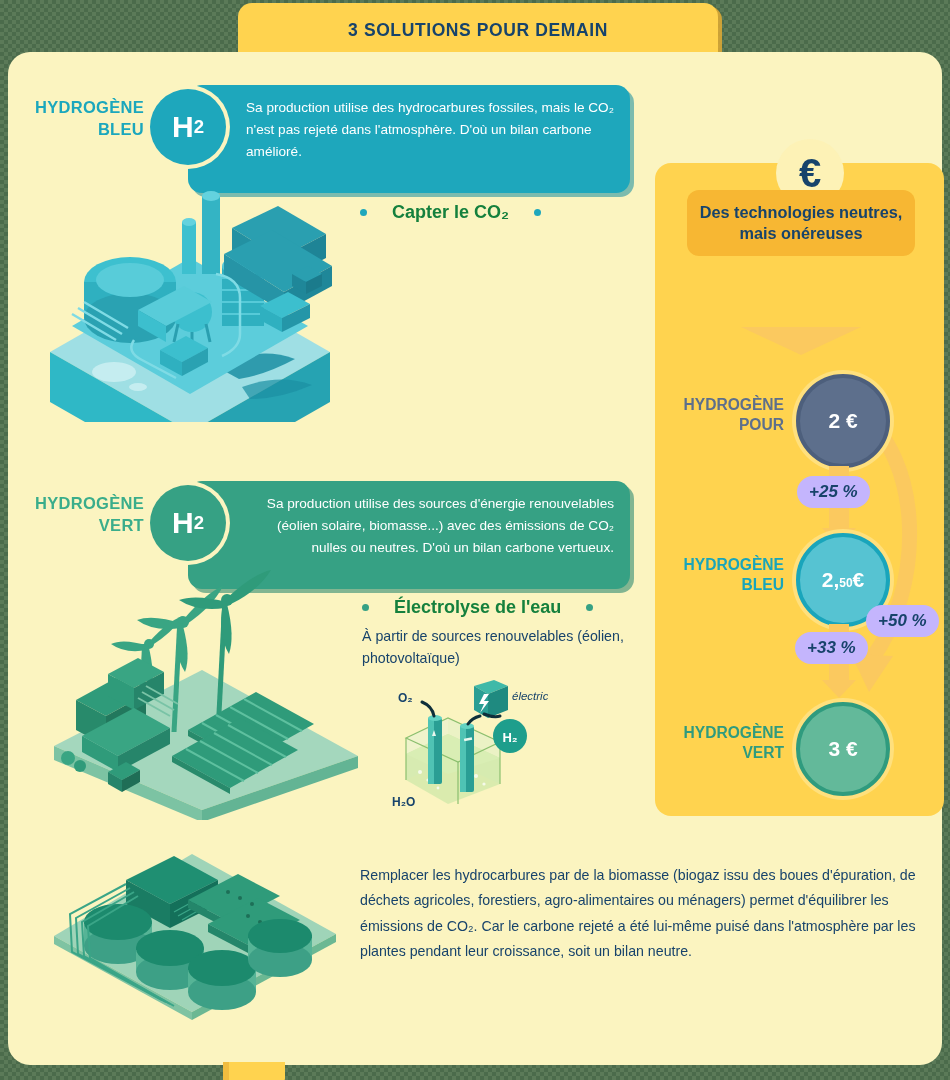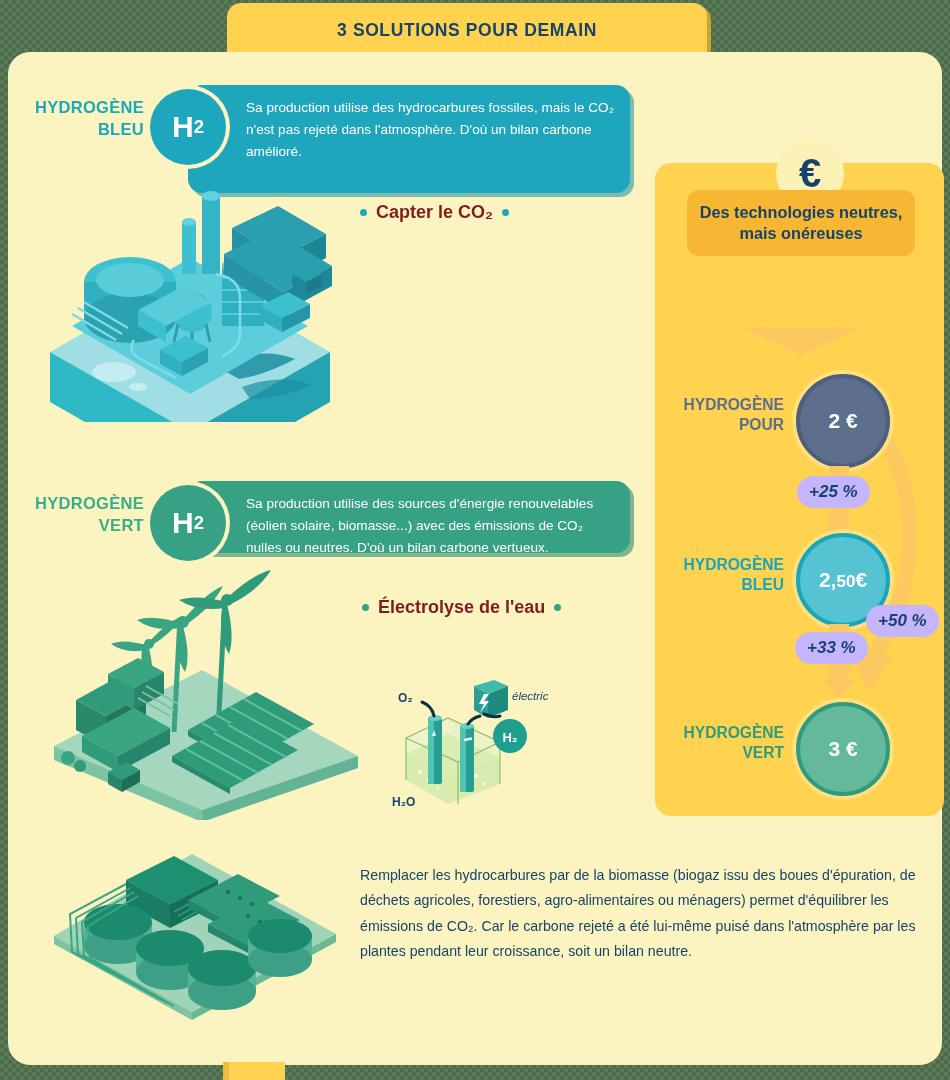--- a/index.html
+++ b/index.html
@@ -6,21 +6,21 @@
   body{
     width:950px;height:1080px;position:relative;overflow:hidden;
     background:
       repeating-conic-gradient(#4b6b4b 0% 25%, #5b7a58 0% 50%) 0 0/8px 8px;
     font-family:"Liberation Sans", sans-serif;
   }
   .stage{position:absolute;inset:0;}
 
   
   .header-ribbon{
-    position:absolute;left:227px;top:3px;width:480px;height:54px;
+    position:absolute;left:238px;top:3px;width:480px;height:54px;
     background:#ffd34f;border-radius:14px 14px 0 0;
     box-shadow:4px 3px 0 rgba(226,170,50,.85);
   }
   .header-title{
     position:absolute;left:0;right:0;top:17px;text-align:center;
     font-size:17.5px;font-weight:bold;letter-spacing:.6px;color:#17436b;
   }
 
   
   .panel{
@@ -60,22 +60,22 @@
     position:absolute;border-radius:14px;color:#fff;
     font-size:13.6px;line-height:1.62;padding:12px 16px 12px 58px;
     box-sizing:border-box;
   }
   .bubble.blue{background:#1ea7bc;box-shadow:4px 4px 0 rgba(20,140,158,.55);}
   .bubble.green{background:#36a184;box-shadow:4px 4px 0 rgba(30,130,105,.55);}
 
   
   .sect{position:absolute;}
   .sect-title{
-    font-size:18px;font-weight:bold;color:#7f1d1d;
-    display:flex;align-items:center;gap:9px;
+    font-size:18px;font-weight:bold;color:#15803d;
+    display:flex;align-items:center;gap:25px;
   }
   .dot{width:7px;height:7px;border-radius:50%;display:inline-block;}
   .dot.blue{background:#1ea7bc;}
   .dot.green{background:#36a184;}
   .sect-sub{
     margin-top:7px;font-size:14.2px;line-height:1.55;color:#17436b;
   }
 
   
   .illus{position:absolute;}
@@ -242,21 +242,21 @@
       <span>Capter le CO₂</span>
       <span class="dot blue"></span>
     </div>
   </div>
 
   <div class="side-label green" style="left:14px;top:492px;width:130px;">
     <div>HYDROGÈNE</div>
     <div>VERT</div>
   </div>
 
-  <div class="bubble green" style="left:188px;top:481px;width:442px;height:72px;">
+  <div class="bubble green" style="left:188px;top:481px;width:442px;height:108px;text-align:right;">
     <span>Sa production utilise des sources d'énergie renouvelables (éolien solaire, biomasse...) avec des émissions de CO₂ nulles ou neutres. D'où un bilan carbone vertueux.</span>
   </div>
 
   <div class="h2-badge green" style="left:150px;top:485px;">
     <span>H</span>
       <sub>2</sub>
   </div>
 
   <div class="illus" style="left:42px;top:570px;width:320px;height:250px;">
     <svg width="320" height="250" viewBox="0 0 320 250">
@@ -333,20 +333,21 @@
       </g>
     </svg>
   </div>
 
   <div class="sect" style="left:362px;top:597px;width:280px;">
     <div class="sect-title">
       <span class="dot green"></span>
       <span>Électrolyse de l'eau</span>
       <span class="dot green"></span>
     </div>
+    <div class="sect-sub">À partir de sources renouvelables (éolien, photovoltaïque)</div>
   </div>
 
   <div class="illus" style="left:388px;top:680px;width:160px;height:132px;">
     <svg width="160" height="132" viewBox="0 0 160 132">
 
       <polygon points="60,38 112,62 112,104 60,80" fill="#dff0c8" opacity=".55"></polygon>
       <polygon points="18,58 60,38 60,80 18,100" fill="#e6f3d3" opacity=".55"></polygon>
 
       <polygon points="18,74 60,54 112,78 112,104 60,124 18,100" fill="#cfe8a8" opacity=".75"></polygon>
       <polygon points="18,74 60,94 112,78 60,54" fill="#d9eeb4"></polygon>
@@ -494,21 +495,21 @@
   <div class="pct" style="left:797px;top:476px;">+25 %</div>
 
   <div class="price-node">
     <div class="node-label blue" style="left:664px;top:555px;">
       <div>HYDROGÈNE</div>
       <div>BLEU</div>
     </div>
     <div class="node-circle blue" style="left:796px;top:533px;">
       <span style="display:flex;align-items:baseline;">
         <span>2,</span>
-          <span style="font-size:17px;">50</span>
+          <span style="font-size:12px;">50</span>
           <span> €</span>
       </span>
     </div>
   </div>
 
   <div class="straight-arrow" style="left:829px;top:624px;height:60px;"></div>
   <div class="arrow-head" style="left:822px;top:680px;"></div>
   <div class="pct" style="left:795px;top:632px;">+33 %</div>
 
   <div class="pct" style="left:866px;top:605px;">+50 %</div>

